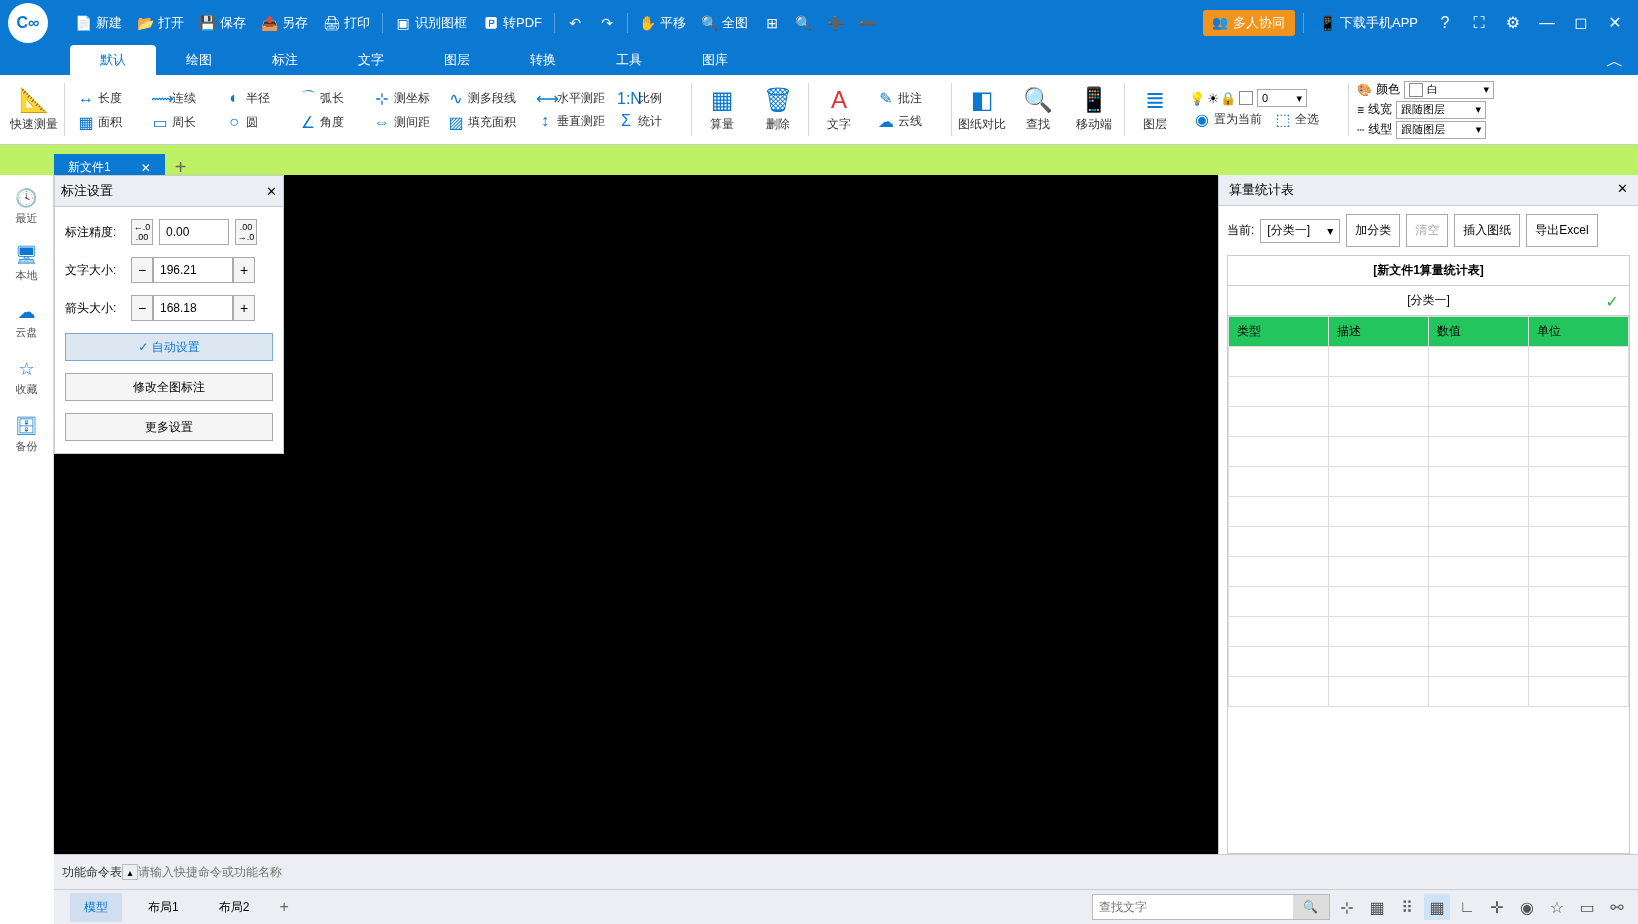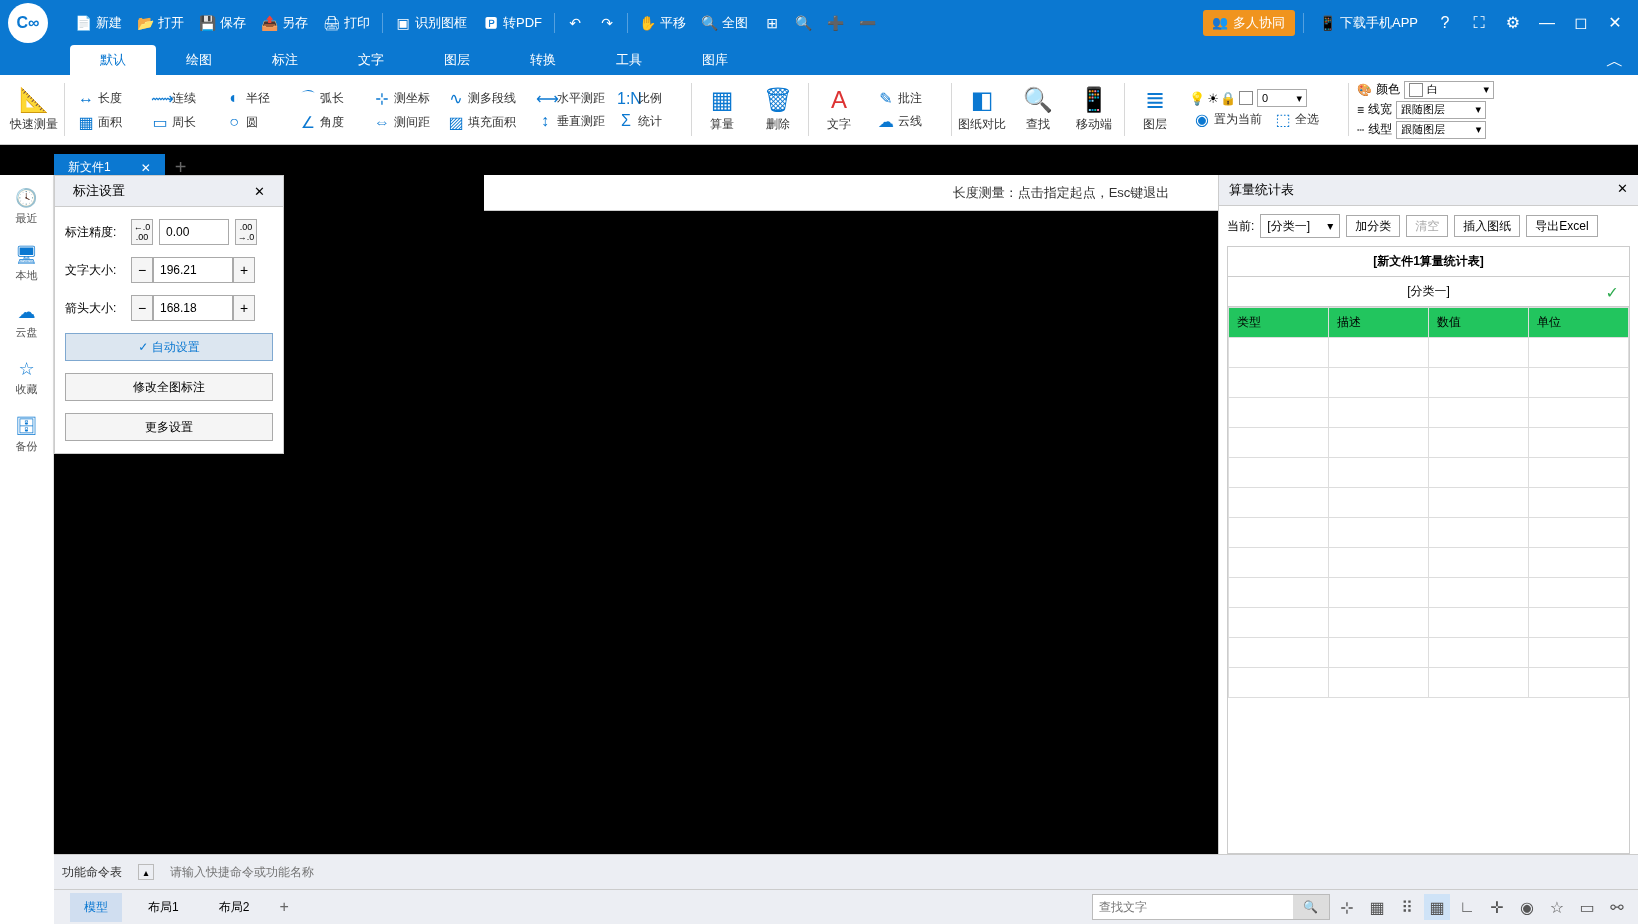--- a/index.html
+++ b/index.html
@@ -30,65 +30,65 @@
 .rrow { display: flex; gap: 4px; }
 .rsmall { display: flex; align-items: center; gap: 3px; font-size: 12px; color: #333; cursor: pointer; padding: 2px 4px; min-width: 70px; }
 .rsmall .rico { color: #0b78d1; font-size: 16px; width:18px; text-align:center; }
 .rprop { display: flex; align-items: center; gap: 4px; font-size: 12px; padding: 1px 0; }
 .rprop .swatch { width: 14px; height: 14px; border: 1px solid #888; }
 .rprop select, .rprop .sel { font-size: 11px; height: 18px; border: 1px solid #aaa; background:#fff; }
 .rprop .sel { width: 90px; display:flex; align-items:center; padding:0 4px; justify-content:space-between; }
 .layer-icons { display:flex; gap:2px; align-items:center; font-size:13px; }
 
 
-.doctabs { height: 46px; background: #000000; display: flex; align-items: center; padding-left: 54px; border-bottom: 1px solid #ccc; }
+.doctabs { height: 46px; background: #bef264; display: flex; align-items: center; padding-left: 54px; border-bottom: 1px solid #ccc; }
 .doctab { background: #0b78d1; color: #fff; padding: 5px 14px; font-size: 12px; display: flex; align-items: center; gap: 30px; }
 .doctab .close { cursor: pointer; }
 .addtab { padding: 0 10px; font-size: 20px; color: #666; cursor: pointer; }
 
 
 .leftrail { position: absolute; left: 0; top: 175px; width: 54px; bottom: 70px; background: #fff; border-right: 1px solid #ddd; display: flex; flex-direction: column; align-items: center; padding-top: 12px; gap: 18px; }
 .lritem { display:flex; flex-direction:column; align-items:center; gap:2px; color:#555; font-size:11px; cursor:pointer; }
 .lritem .ico { font-size: 18px; color:#0b78d1; }
 
 
 .main { position: absolute; left: 54px; top: 175px; right: 0; bottom: 70px; background: #fff; }
 .canvas { position: absolute; left: 0; top: 0; right: 0; bottom: 0; background: #000; }
 .hint { position: absolute; left: 430px; top: 0; right: 0; height: 36px; background: #fff; display: flex; align-items: center; justify-content: center; font-size: 13px; color: #333; border-bottom:1px solid #ccc; }
 
 
 .annopanel { position: absolute; left: 54px; top: 175px; width: 230px; background: #fff; border: 1px solid #ccc; box-shadow: 1px 1px 4px rgba(0,0,0,0.1); z-index: 10; }
-.annohdr { background: #eceef3; padding: 6px 18px; font-size: 13px; display: flex; justify-content: space-between; align-items: center; border-bottom: 1px solid #ccc; }
+.annohdr { background: #eceef3; padding: 6px 6px; font-size: 13px; display: flex; justify-content: space-between; align-items: center; border-bottom: 1px solid #ccc; }
 .annobody { padding: 12px 10px; display: flex; flex-direction: column; gap: 12px; }
 .annorow { display: flex; align-items: center; gap: 6px; font-size: 12px; }
 .annorow label { width: 60px; }
 .spin { display: flex; align-items: center; }
 .spin button { width: 22px; height: 26px; border: 1px solid #aaa; background: #f5f5f5; cursor: pointer; font-size: 14px; }
 .spin input { width: 80px; height: 26px; border: 1px solid #aaa; text-align: left; padding: 0 6px; font-size: 12px; }
 .precbtn { width: 22px; height: 26px; border: 1px solid #aaa; background: #f5f5f5; cursor: pointer; font-size: 9px; display:flex; align-items:center; justify-content:center; }
 .annobtn { height: 28px; border: 1px solid #aaa; background: #f5f5f5; cursor: pointer; font-size: 12px; }
 .annobtn.active { background: #dce6f0; border-color: #7fa8d0; color:#0b78d1; }
 
 
 .statspanel { position: absolute; right: 0; top: 175px; width: 420px; bottom: 70px; background: #fff; border-left: 1px solid #ccc; z-index: 20; display:flex; flex-direction:column;margin-left:20px; }
 .statshdr { background: #eceef3; padding: 6px 10px; font-size: 13px; display: flex; justify-content: space-between; border-bottom: 1px solid #ccc; }
 .statstools { padding: 8px; display:flex; align-items:center; gap:6px; font-size:12px; border-bottom: none; }
 .statstools .sel { border:1px solid #aaa; height:24px; width:80px; display:flex; align-items:center; padding:0 6px; justify-content:space-between; font-size:12px; }
-.statstools button { height:22px; border:1px solid #aaa; background:#fff; padding:0 8px; font-size:12px; cursor:pointer; }
+.statstools button { height:33px; border:1px solid #aaa; background:#fff; padding:0 8px; font-size:12px; cursor:pointer; }
 .statstools button:disabled { color:#aaa; }
 .stbl { border:1px solid #ccc; margin: 0 8px; font-size:12px; flex:1; overflow:auto; }
 .stbl .title { text-align:center; padding:6px; font-weight:bold; border-bottom:1px solid #ccc; }
 .stbl .cat { text-align:center; padding:6px; border-bottom:1px solid #ccc; position:relative; }
 .stbl .cat .chk { position:absolute; right:10px; color:#2eab4f; font-size: 16px; }
 .stbl table { width:100%; border-collapse: collapse; }
 .stbl th, .stbl td { border:1px solid #ddd; padding:6px 8px; text-align:left; height: 30px; }
 .stbl th { background:#22c55e; font-weight:normal; }
 
 
-.cmdbar { position:absolute; left:54px; right:0; bottom:35px; height:35px; background:#eceef3; border-top:1px solid #ccc; display:flex; align-items:center; padding:0 8px; gap:16px; font-size:12px; }
+.cmdbar { position:absolute; left:54px; right:0; bottom:35px; height:35px; background:#eceef3; border-top:1px solid #ccc; display:flex; align-items:center; padding:0 8px; gap:0; font-size:12px; }
 .cmdbar .lbl { color:#333; }
 .cmdbar input.cmd { flex:1; max-width: 800px; height:22px; border:none; background:transparent; color:#888; font-size:12px; outline:none; }
 .cmdbar .chev { width:16px; height:16px; border:1px solid #bbb; display:flex; align-items:center; justify-content:center; font-size:10px; cursor:pointer; }
 
 
 .statusbar { position:absolute; left:54px; right:0; bottom:0; height:35px; background:#eceef3; border-top:1px solid #ccc; display:flex; align-items:center; padding:0 8px; gap:4px; font-size:12px; }
 .layouttab { padding:6px 14px; cursor:pointer;margin-left:8px; }
 .layouttab.active { background:#d0def0; color:#0b78d1; }
 .addlayout { padding:6px 12px; font-size:16px; cursor:pointer; color:#666; }
 .statusbar .spacer { flex:1; }
@@ -409,21 +409,20 @@
       <span>收藏</span>
     </div>
   <div class="lritem">
       <span class="ico">🗄</span>
       <span>备份</span>
     </div>
 </div>
 
 <div class="main">
   <div class="canvas"></div>
-  <div class="hint">长度测量：点击指定起点，Esc键退出</div>
 </div>
 
 <div class="annopanel">
   <div class="annohdr">
       <span>标注设置</span>
       <span>✕</span>
     </div>
   <div class="annobody">
     <div class="annorow">
       <label>标注精度:</label>

